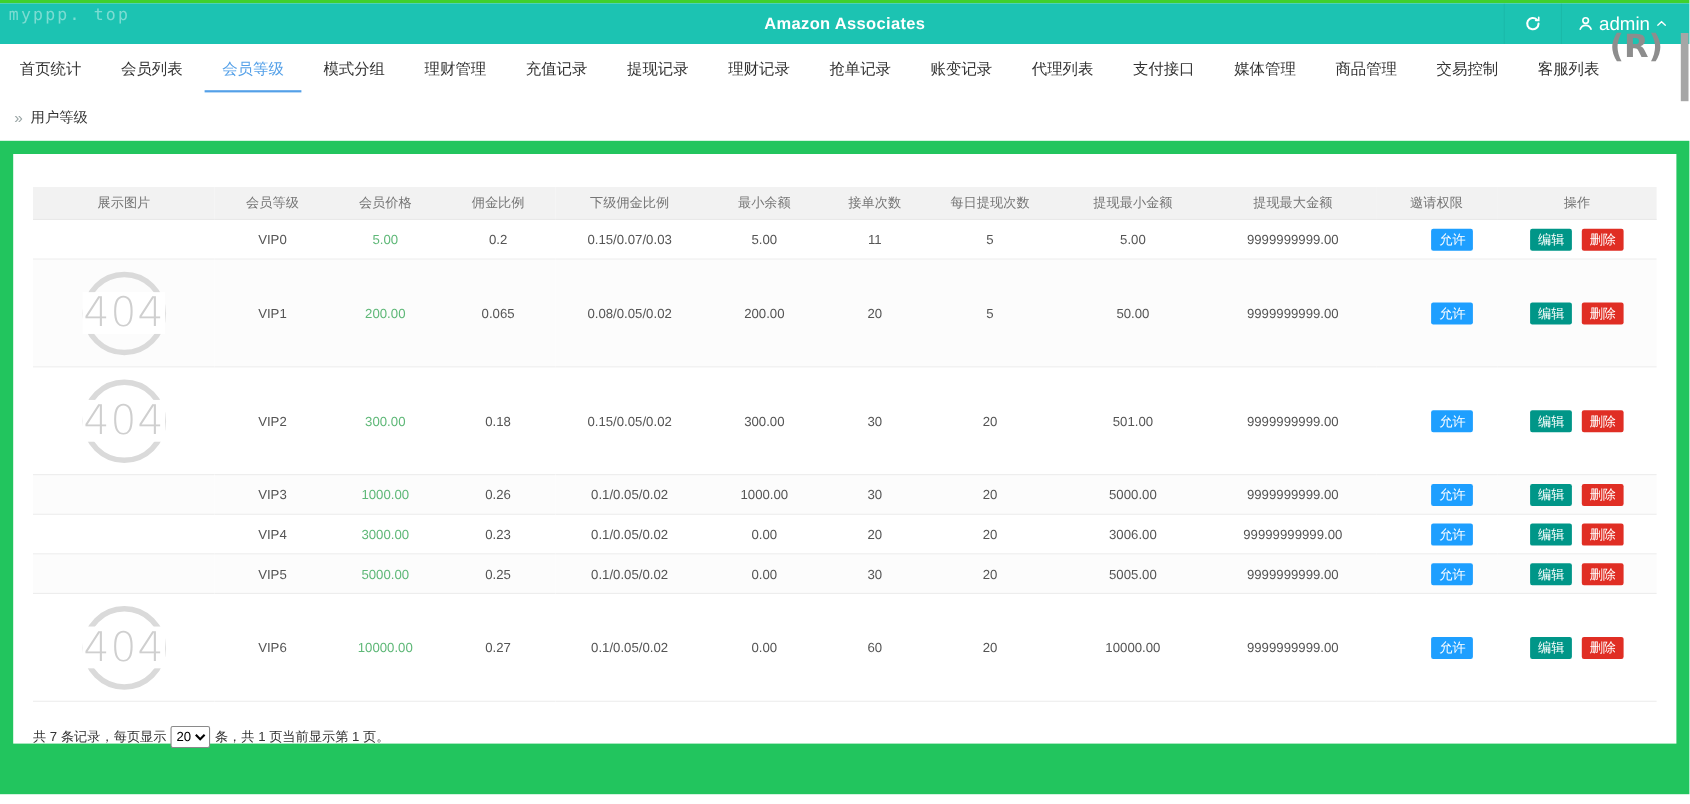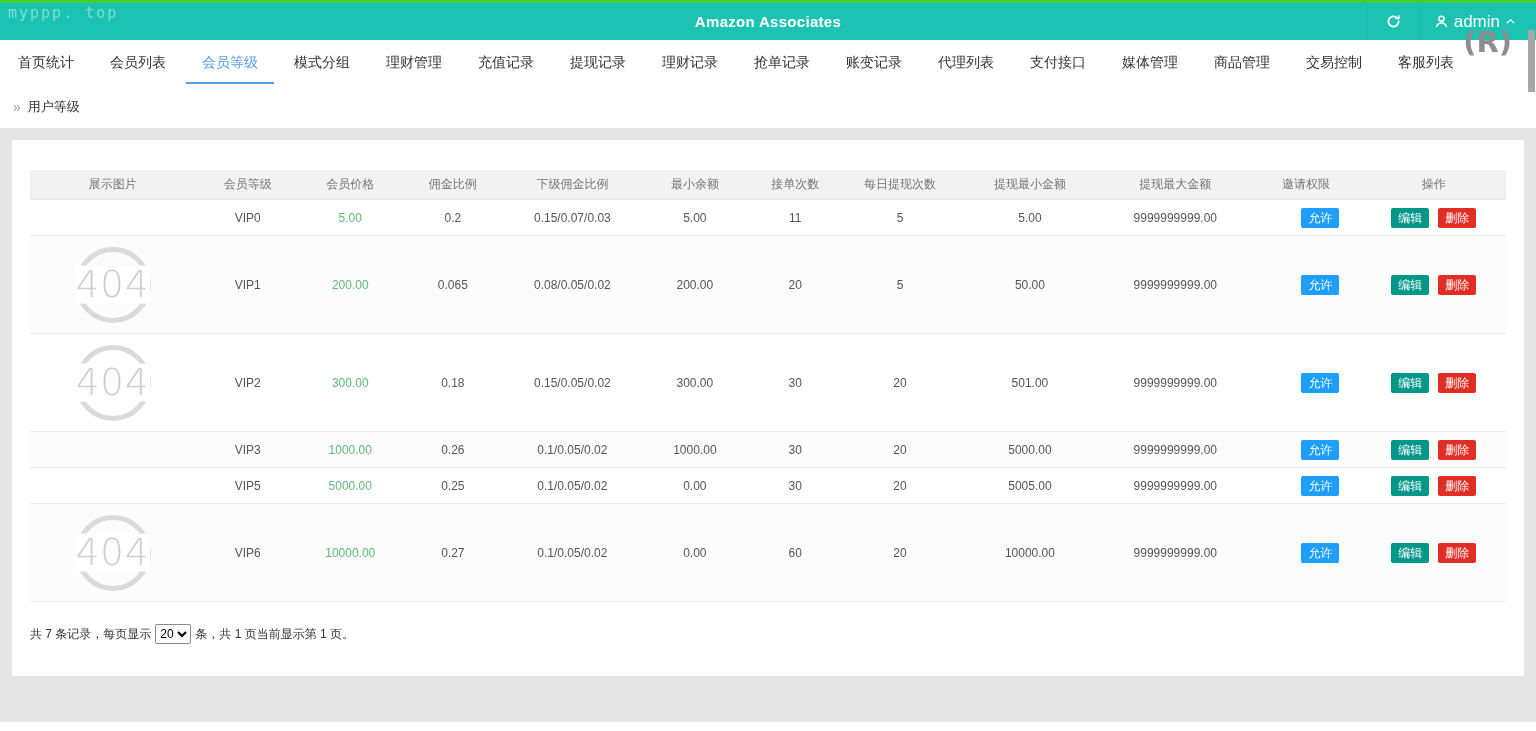--- a/index.html
+++ b/index.html
@@ -32,21 +32,21 @@
     cursor:pointer;position:relative;white-space:nowrap;
   }
   .nav-item.active{color:#54a0e8;}
   .nav-item.active::after{
     content:"";position:absolute;left:2px;right:2px;bottom:1px;height:2px;background:#54a0e8;
   }
   
   .breadcrumb{height:43px;background:#fff;display:flex;align-items:center;padding-left:13px;gap:7px;font-size:13px;color:#333;}
   .crumb-icon{color:#9aa5a5;font-size:14px;line-height:1;}
   
-  .content{position:absolute;top:128px;left:0;width:1536px;height:594px;background:#e5e5e5;}
+  .content{position:absolute;top:128px;left:0;width:1536px;height:594px;background:#22c55e;}
   .card{position:absolute;left:12px;right:12px;top:12px;bottom:46px;background:#fff;padding:30px 18px 0;box-sizing:border-box;}
   
   table{width:100%;border-collapse:collapse;table-layout:fixed;}
   col.c1{width:11.2%;}col.c2{width:7.1%;}col.c3{width:6.8%;}col.c4{width:7.1%;}
   col.c5{width:9.1%;}col.c6{width:7.5%;}col.c7{width:6.1%;}col.c8{width:8.1%;}
   col.c9{width:9.5%;}col.c10{width:10.2%;}col.c11{width:7.5%;}col.c12{width:9.8%;}
   thead th{
     background:#f2f2f2;height:27px;font-weight:normal;font-size:12px;color:#757575;
     text-align:center;border-bottom:1px solid #e9e9e9;
   }
@@ -227,20 +227,34 @@
             <td>1000.00</td>
             <td>30</td>
             <td>20</td>
             <td>5000.00</td>
             <td>9999999999.00</td>
             <td><button class="btn btn-allow">允许</button></td>
             <td><button class="btn btn-edit">编辑</button><button class="btn btn-del">删除</button></td>
           </tr>
           <tr>
             <td></td>
+            <td>VIP4</td>
+            <td class="price">3000.00</td>
+            <td>0.23</td>
+            <td>0.1/0.05/0.02</td>
+            <td>0.00</td>
+            <td>20</td>
+            <td>20</td>
+            <td>3006.00</td>
+            <td>99999999999.00</td>
+            <td><button class="btn btn-allow">允许</button></td>
+            <td><button class="btn btn-edit">编辑</button><button class="btn btn-del">删除</button></td>
+          </tr>
+          <tr>
+            <td></td>
             <td>VIP5</td>
             <td class="price">5000.00</td>
             <td>0.25</td>
             <td>0.1/0.05/0.02</td>
             <td>0.00</td>
             <td>30</td>
             <td>20</td>
             <td>5005.00</td>
             <td>9999999999.00</td>
             <td><button class="btn btn-allow">允许</button></td>

